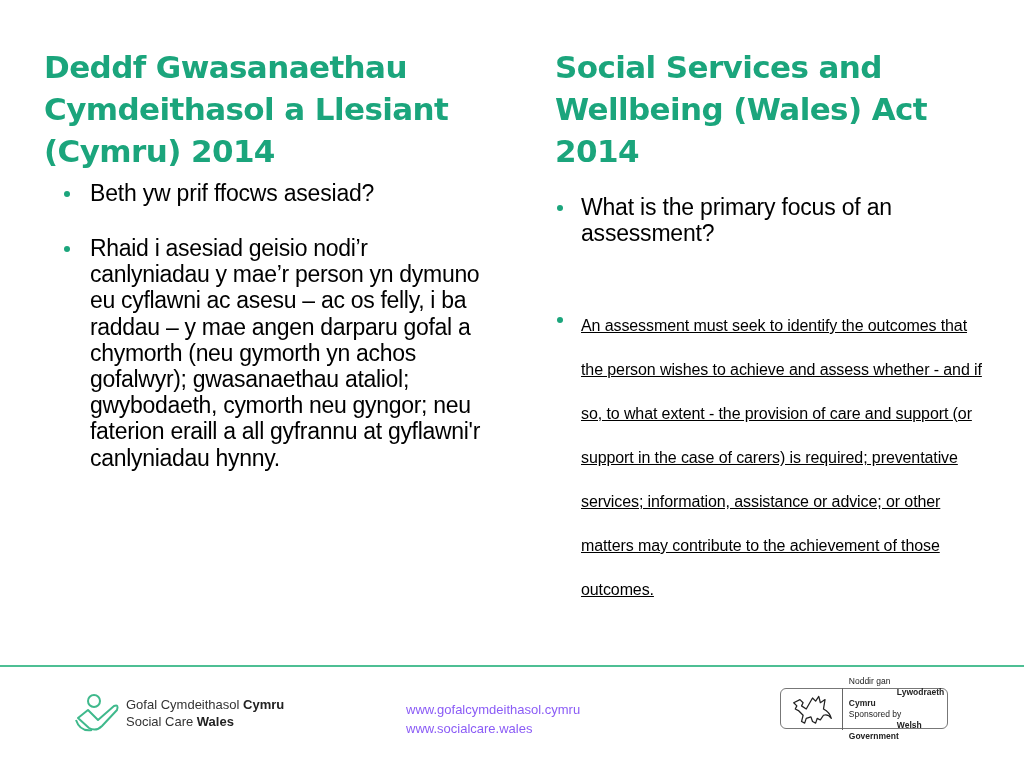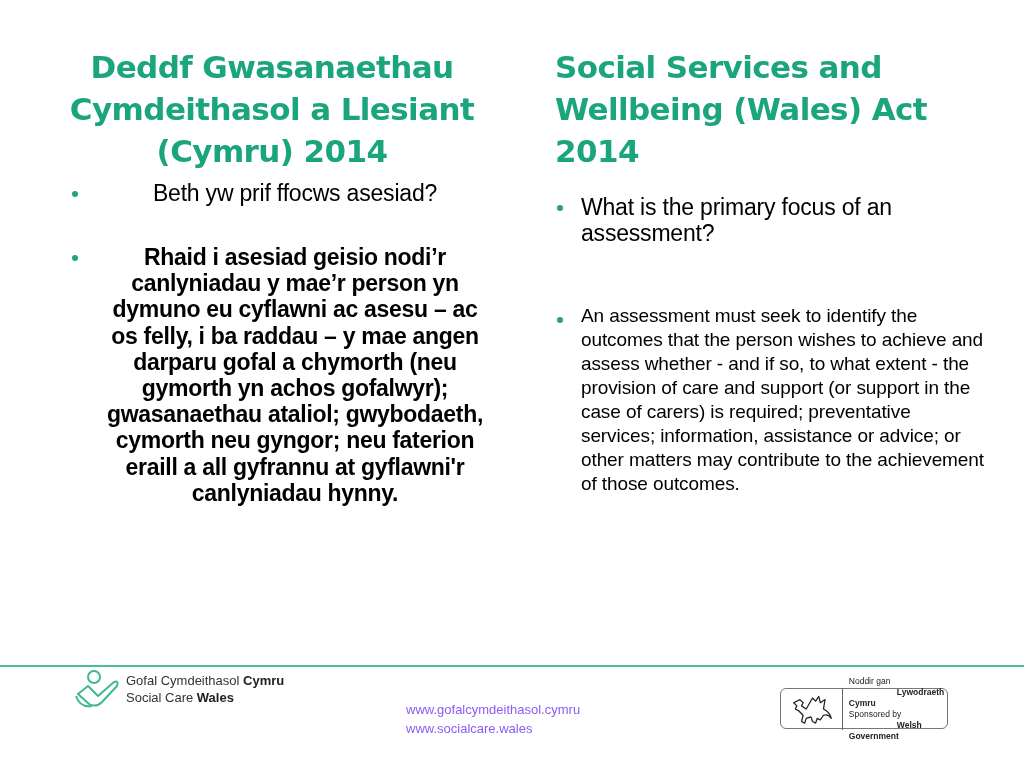--- a/index.html
+++ b/index.html
@@ -1,45 +1,45 @@
 <!DOCTYPE html>
 <html><head>
   <meta charset="utf-8">
   <style>
     html, body { margin: 0; padding: 0; }
     body {
       width: 1024px; height: 768px; background: #ffffff; position: relative; overflow: hidden;
       font-family: "Liberation Sans", "DejaVu Sans", sans-serif; color: #000;
     }
     .col { position: absolute; top: 46px; }
-    .col-left { left: 52px; width: 440px; text-align: center; }
+    .col-left { left: 44px; width: 440px; }
     .col-right { left: 555px; width: 430px; }
     .title {
       font-family: "DejaVu Sans", sans-serif;
       font-weight: bold; color: #1ba57c; font-size: 31px; line-height: 42px;
       letter-spacing: -0.6px; margin: 0;
     }
     .bullets { list-style: none; margin: 0; padding: 0; }
     .bullet { position: relative; padding-left: 46px; }
     .col-right .bullet { padding-left: 26px; }
     .bullet .dot {
       position: absolute; left: 20px; top: 11px; width: 6px; height: 6px; border-radius: 50%;
       background: #1ba57c;
     }
     .col-right .bullet .dot { left: 2px; }
     .q { font-size: 23px; line-height: 26px; letter-spacing: -0.2px; }
     .body-l { font-size: 23px; line-height: 26.2px; letter-spacing: -0.3px; }
-    .body-r { font-size: 19px; line-height: 24px; letter-spacing: -0.1px; }
+    .body-r { font-size: 16px; line-height: 44px; letter-spacing: -0.1px; text-decoration: underline; }
     .col-left .q { margin-top: 8px; }
-    .col-left .body-l { margin-top: 38px; font-weight: bold; }
+    .col-left .body-l { margin-top: 29px; }
     .col-right .q { margin-top: 22px; }
     .col-right .body-r { margin-top: 58px; }
     .col-right .body-r .dot { top: 13px; }
     .divider { position: absolute; left: 0; top: 665px; width: 1024px; height: 2px; background: #4dbf94; }
-    .logo { position: absolute; left: 74px; top: 668px; display: flex; align-items: center; justify-content: center; }
+    .logo { position: absolute; left: 74px; top: 692px; display: flex; align-items: center; justify-content: center; }
     .logo svg { width: 46px; height: 42px; }
     .logo-text { margin-left: 6px; font-size: 13px; line-height: 17px; color: #333; }
     .logo-text b { color: #222; }
     .urls { position: absolute; left: 406px; top: 700px; font-size: 13px; line-height: 19px; color: #8b5cf6; }
     .sponsor {
       position: absolute; left: 780px; top: 688px; width: 168px; height: 41px;
       border: 1.5px solid #777; border-radius: 6px; box-sizing: border-box; display: flex; align-items: center;
     }
     .sponsor svg { width: 60px; height: 44px; margin-left: 8px; }
     .sponsor .sep { width: 1px; height: 42px; background: #666; margin: 0 6px 0 6px; }

